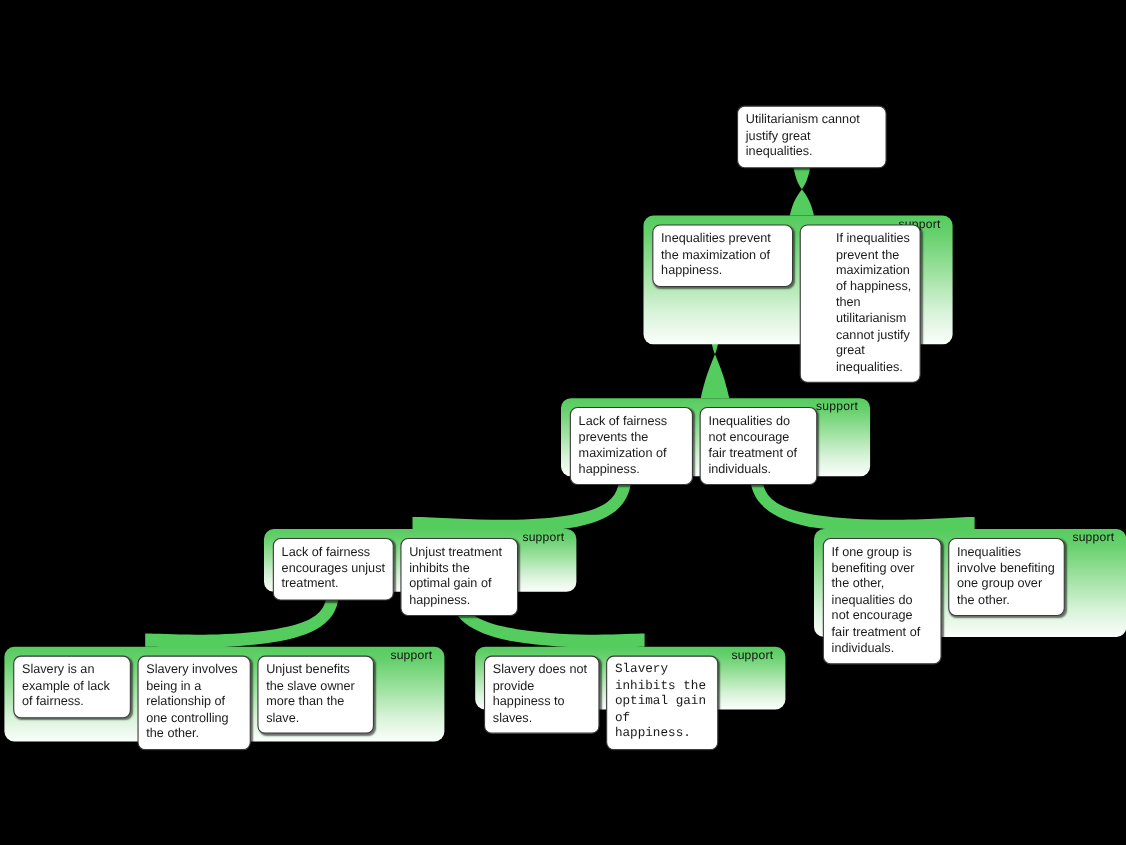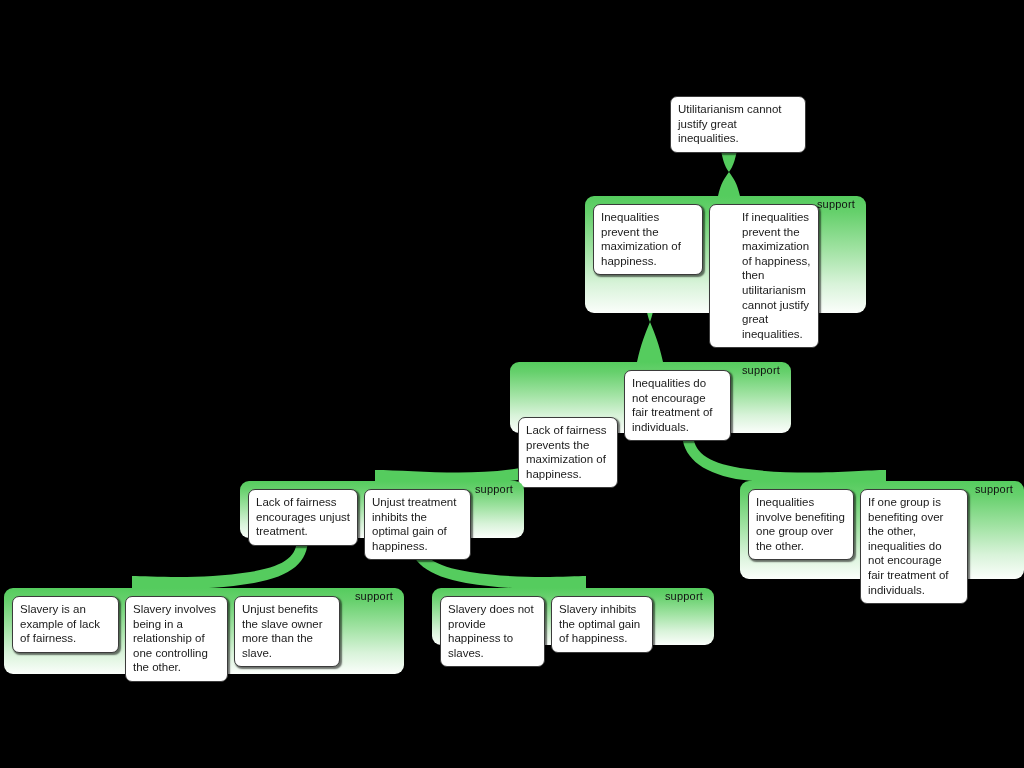--- a/index.html
+++ b/index.html
@@ -90,33 +90,33 @@
     </g>
   </svg>
 
   <div class="card root" style="left:670px; top:96px; width:136px;">
     <span>Utilitarianism cannot justify great inequalities.</span>
   </div>
 
   <div class="group" style="left:585px; top:196px; width:281px; height:117px;">
     <span class="group-label">support</span>
     <div class="cards">
-      <div class="card" style="width:110px;">
+      <div class="card" style="width:128px;">
         <span>Inequalities prevent the maximization of happiness.</span>
       </div>
       <div class="card" style="width:110px;padding-left:32px;">
         <span>If inequalities prevent the maximization of happiness, then utilitarianism cannot justify great inequalities.</span>
       </div>
     </div>
   </div>
 
   <div class="group" style="left:510px; top:362px; width:281px; height:71px;">
     <span class="group-label">support</span>
     <div class="cards">
-      <div class="card" style="width:100px;margin-top:47px;">
+      <div class="card" style="width:112px;">
         <span>Lack of fairness prevents the maximization of happiness.</span>
       </div>
       <div class="card" style="width:107px;">
         <span>Inequalities do not encourage fair treatment of individuals.</span>
       </div>
     </div>
   </div>
 
   <div class="group" style="left:240px; top:481px; width:284px; height:57px;">
     <span class="group-label">support</span>
@@ -126,25 +126,25 @@
       </div>
       <div class="card" style="width:107px;">
         <span>Unjust treatment inhibits the optimal gain of happiness.</span>
       </div>
     </div>
   </div>
 
   <div class="group" style="left:740px; top:481px; width:284px; height:98px;">
     <span class="group-label">support</span>
     <div class="cards">
+      <div class="card" style="width:108px;">
+        <span>If one group is benefiting over the other, inequalities do not encourage fair treatment of individuals.</span>
+      </div>
       <div class="card" style="width:106px;">
         <span>Inequalities involve benefiting one group over the other.</span>
-      </div>
-      <div class="card" style="width:108px;">
-        <span>If one group is benefiting over the other, inequalities do not encourage fair treatment of individuals.</span>
       </div>
     </div>
   </div>
 
   <div class="group" style="left:4px; top:588px; width:400px; height:86px;">
     <span class="group-label">support</span>
     <div class="cards">
       <div class="card" style="width:107px;">
         <span>Slavery is an example of lack of fairness.</span>
       </div>
@@ -156,19 +156,19 @@
       </div>
     </div>
   </div>
 
   <div class="group" style="left:432px; top:588px; width:282px; height:57px;">
     <span class="group-label">support</span>
     <div class="cards">
       <div class="card" style="width:105px;">
         <span>Slavery does not provide happiness to slaves.</span>
       </div>
-      <div class="card" style="width:102px;">
+      <div class="card" style="width:102px;font-family:Liberation Mono, monospace;">
         <span>Slavery inhibits the optimal gain of happiness.</span>
       </div>
     </div>
   </div>
 
 </div>
 
 </body></html>

